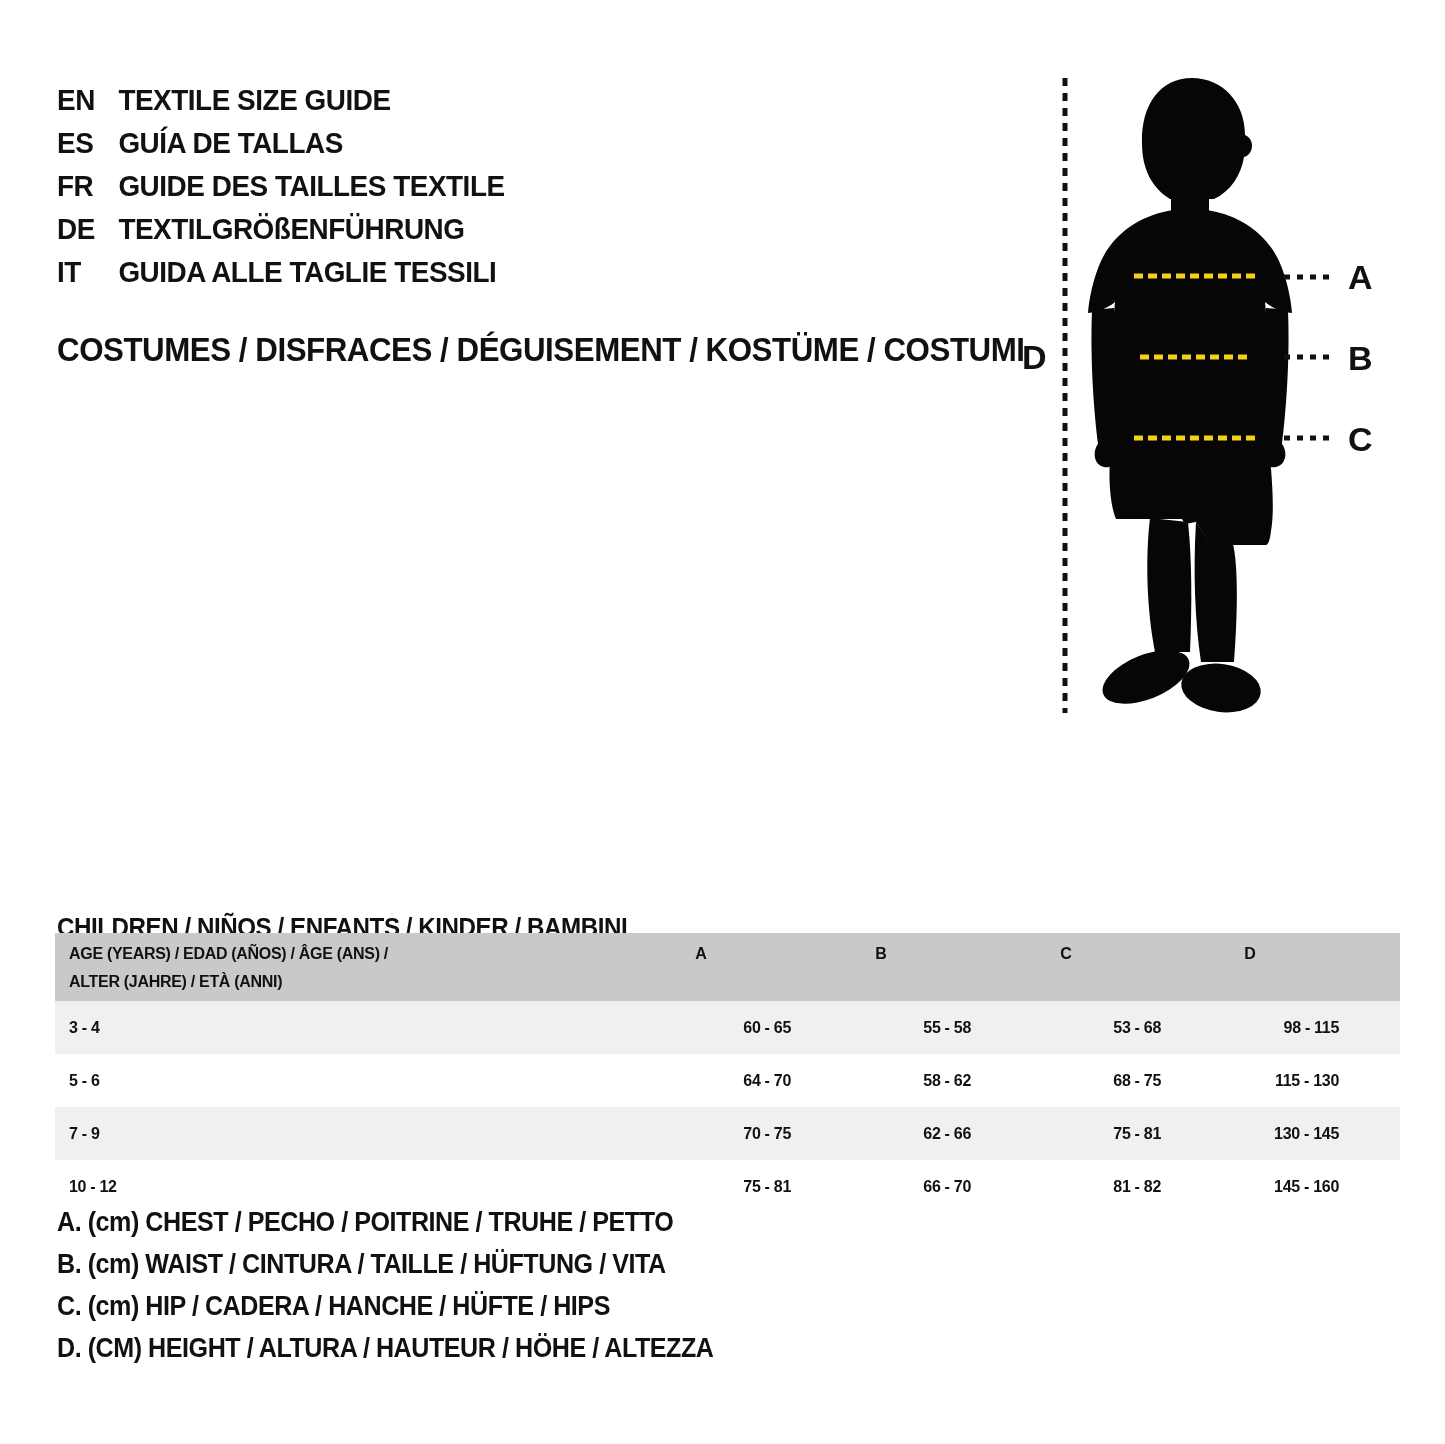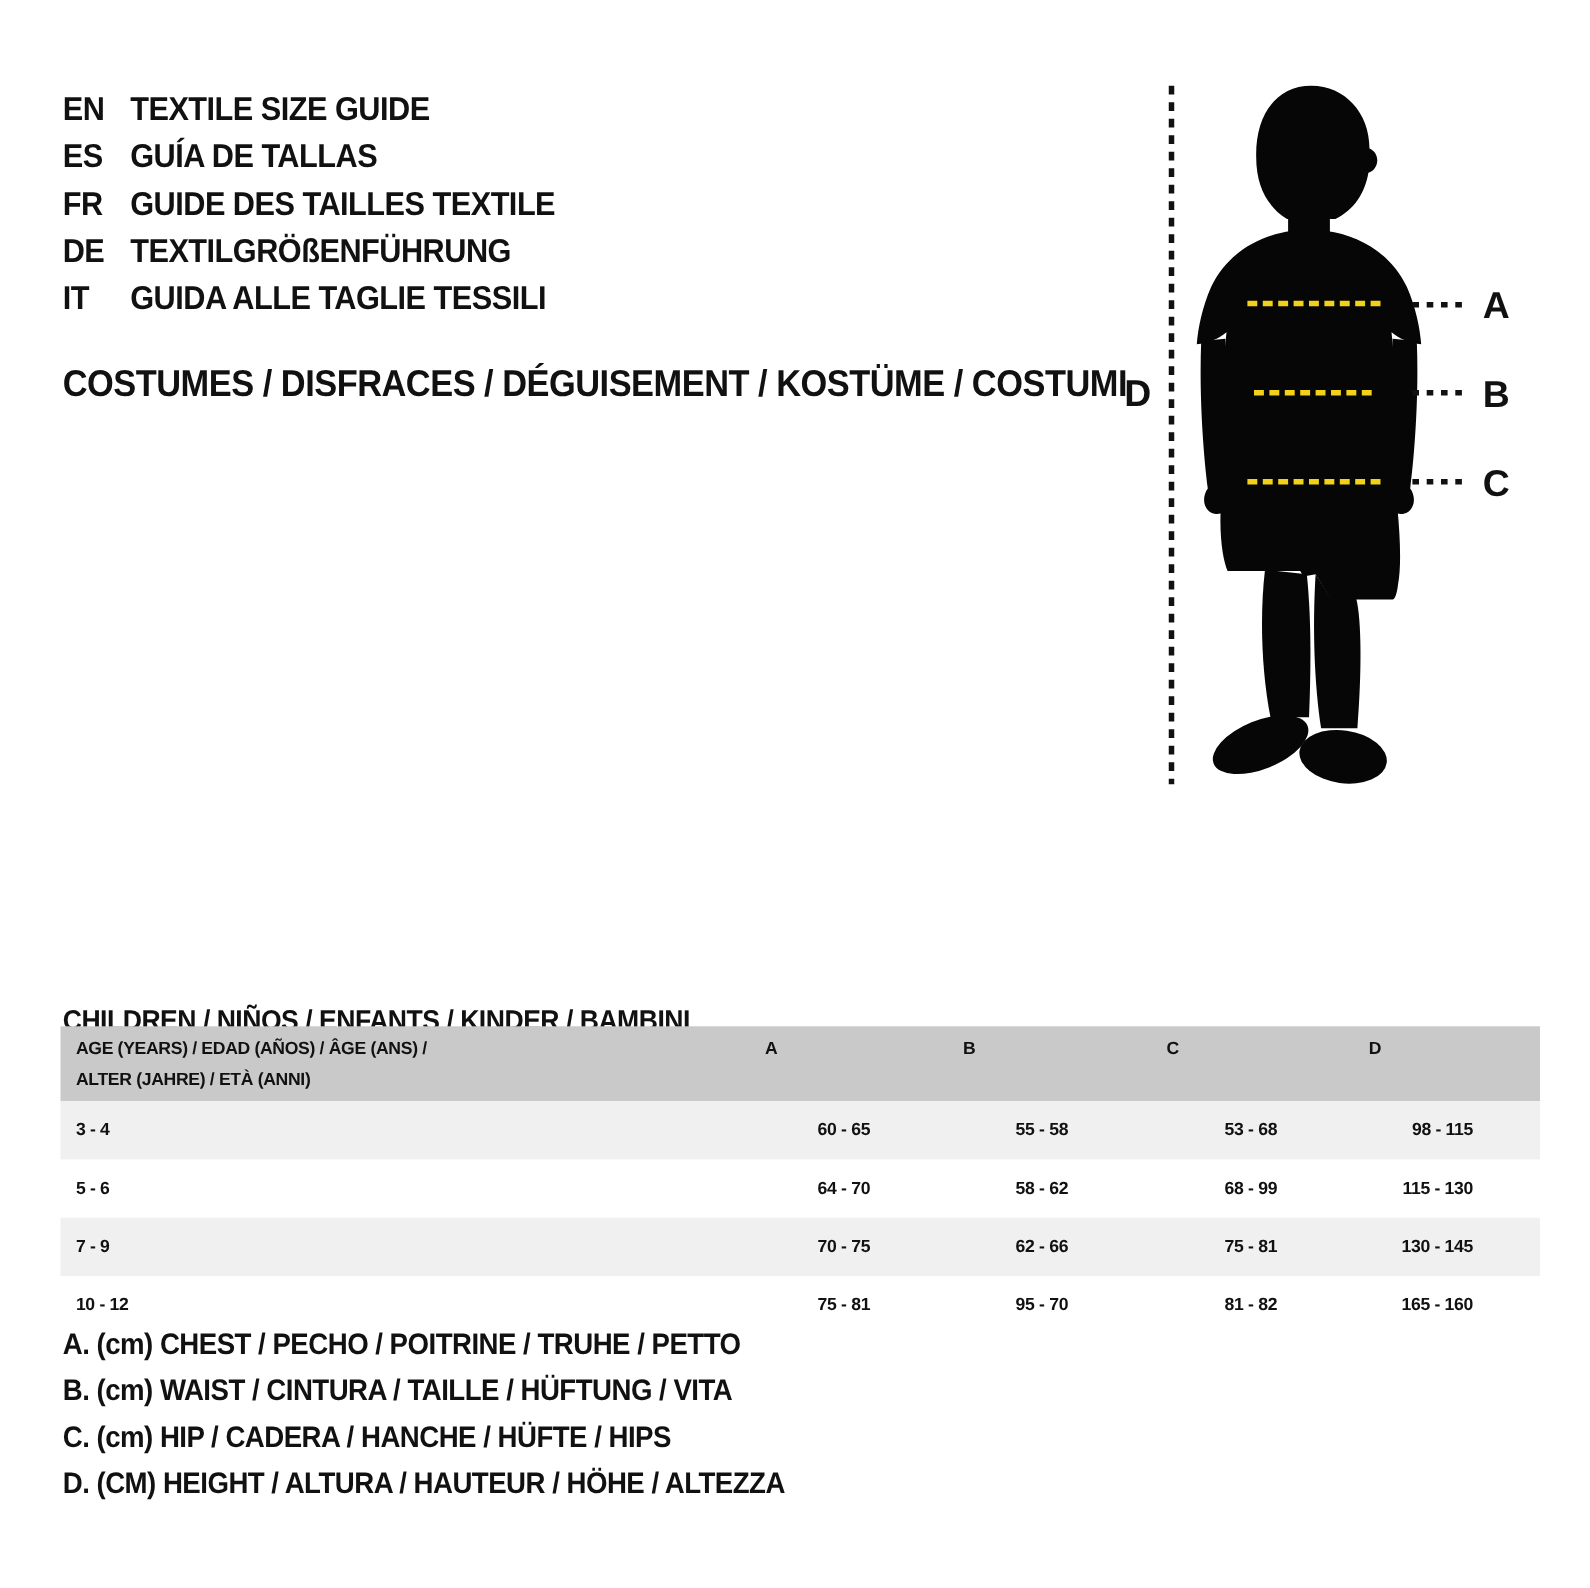--- a/index.html
+++ b/index.html
@@ -134,40 +134,40 @@
           <div class="val-cell">55 - 58</div>
           <div class="val-cell">53 - 68</div>
           <div class="val-cell">98 - 115</div>
           <div></div>
         </div>
 
         <div class="trow t-grid">
           <div class="age-cell">5 - 6</div>
           <div class="val-cell">64 - 70</div>
           <div class="val-cell">58 - 62</div>
-          <div class="val-cell">68 - 99</div>
+          <div class="val-cell">68 - 75</div>
           <div class="val-cell">115 - 130</div>
           <div></div>
         </div>
 
         <div class="trow t-grid">
           <div class="age-cell">7 - 9</div>
           <div class="val-cell">70 - 75</div>
           <div class="val-cell">62 - 66</div>
           <div class="val-cell">75 - 81</div>
           <div class="val-cell">130 - 145</div>
           <div></div>
         </div>
 
         <div class="trow t-grid">
           <div class="age-cell">10 - 12</div>
           <div class="val-cell">75 - 81</div>
-          <div class="val-cell">95 - 70</div>
+          <div class="val-cell">66 - 70</div>
           <div class="val-cell">81 - 82</div>
-          <div class="val-cell">165 - 160</div>
+          <div class="val-cell">145 - 160</div>
           <div></div>
         </div>
       </div>
   </div>
 
   <div class="legend">
 
       <div class="legend-row">A. (cm) CHEST / PECHO / POITRINE / TRUHE / PETTO</div>
 
       <div class="legend-row">B. (cm) WAIST / CINTURA / TAILLE / HÜFTUNG / VITA</div>

